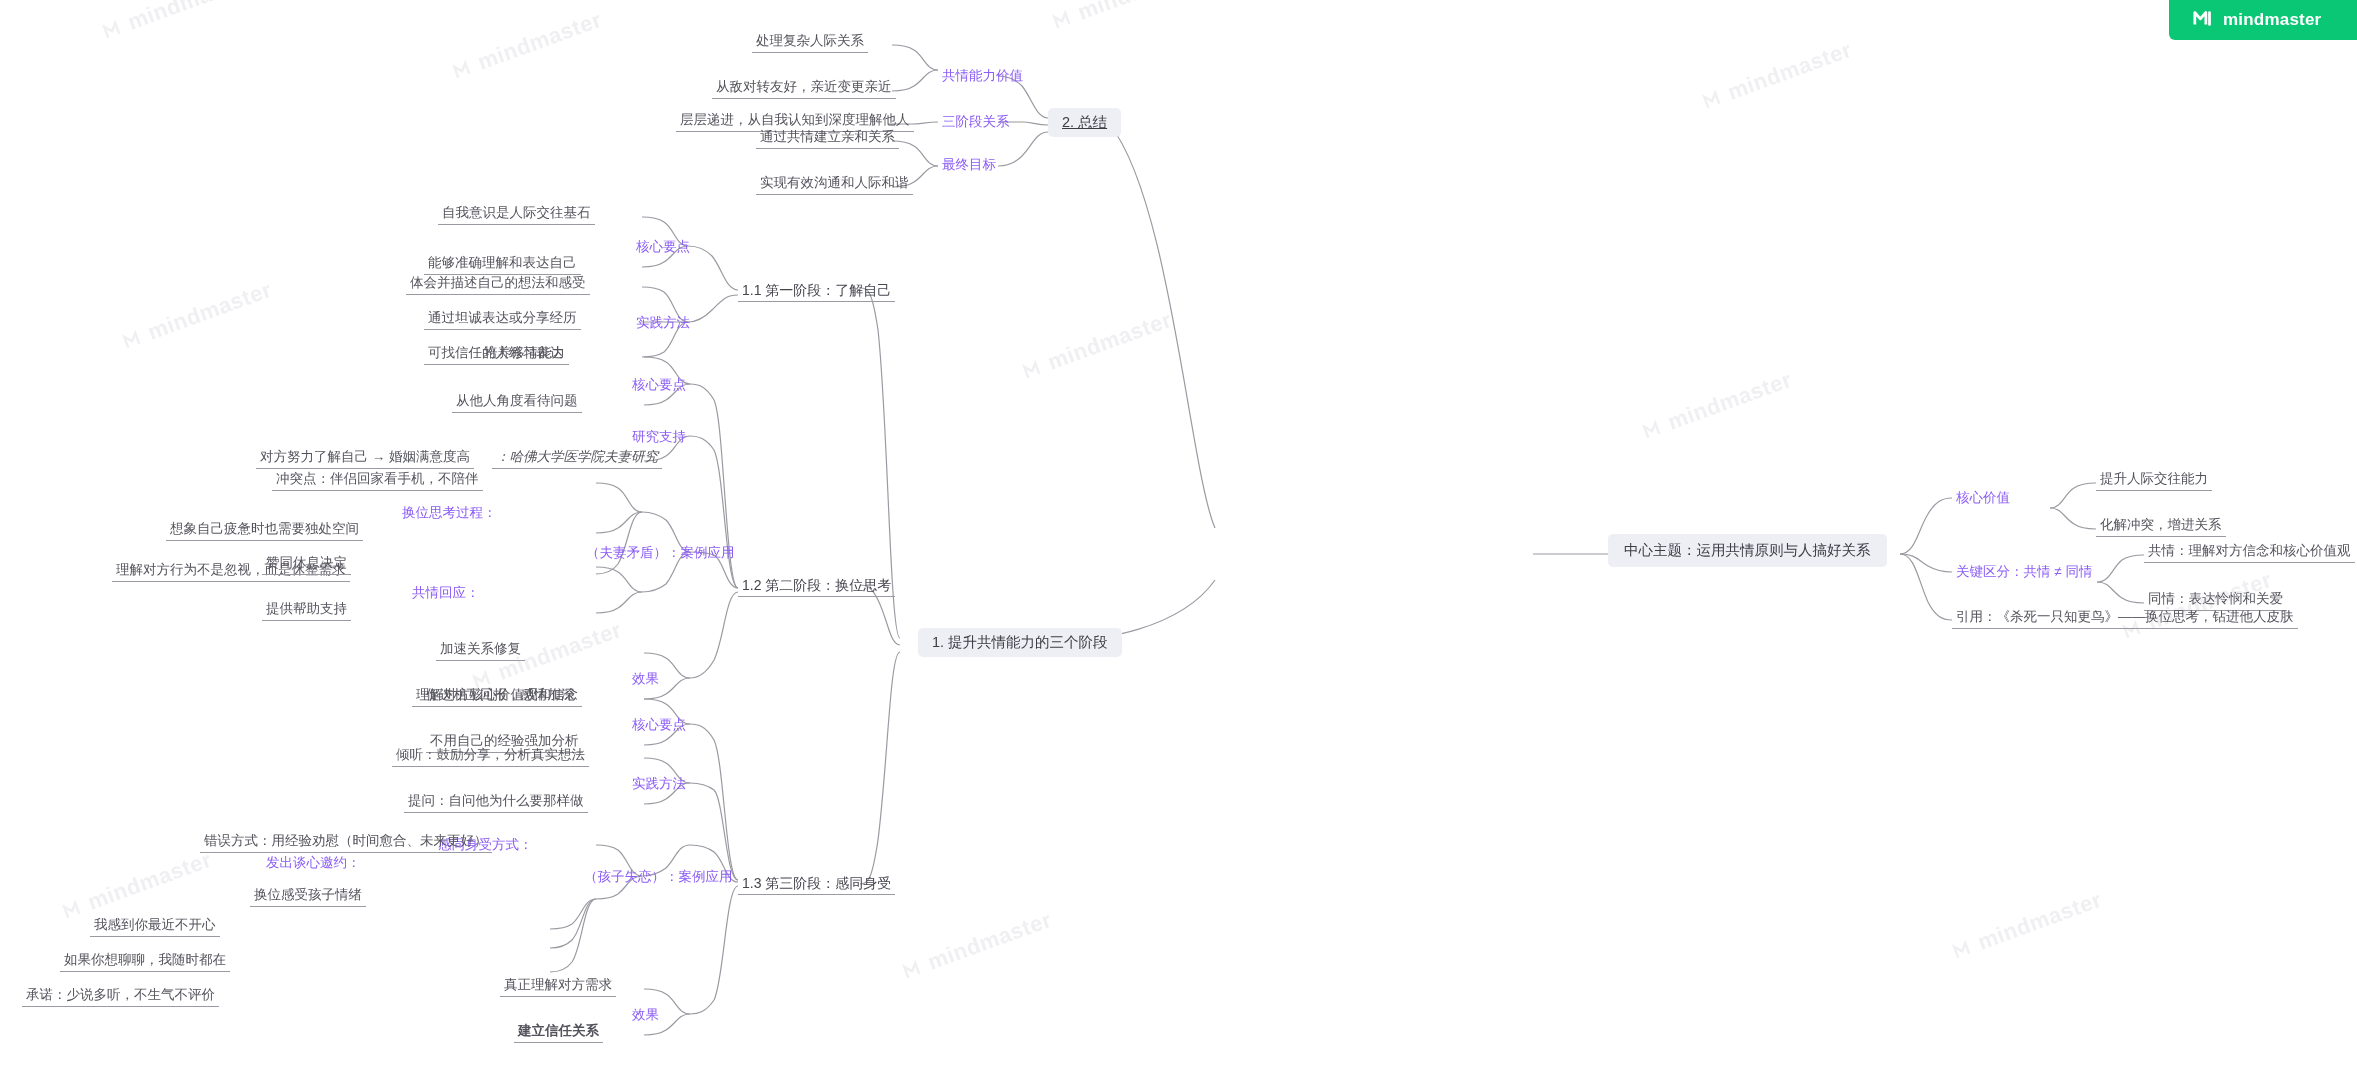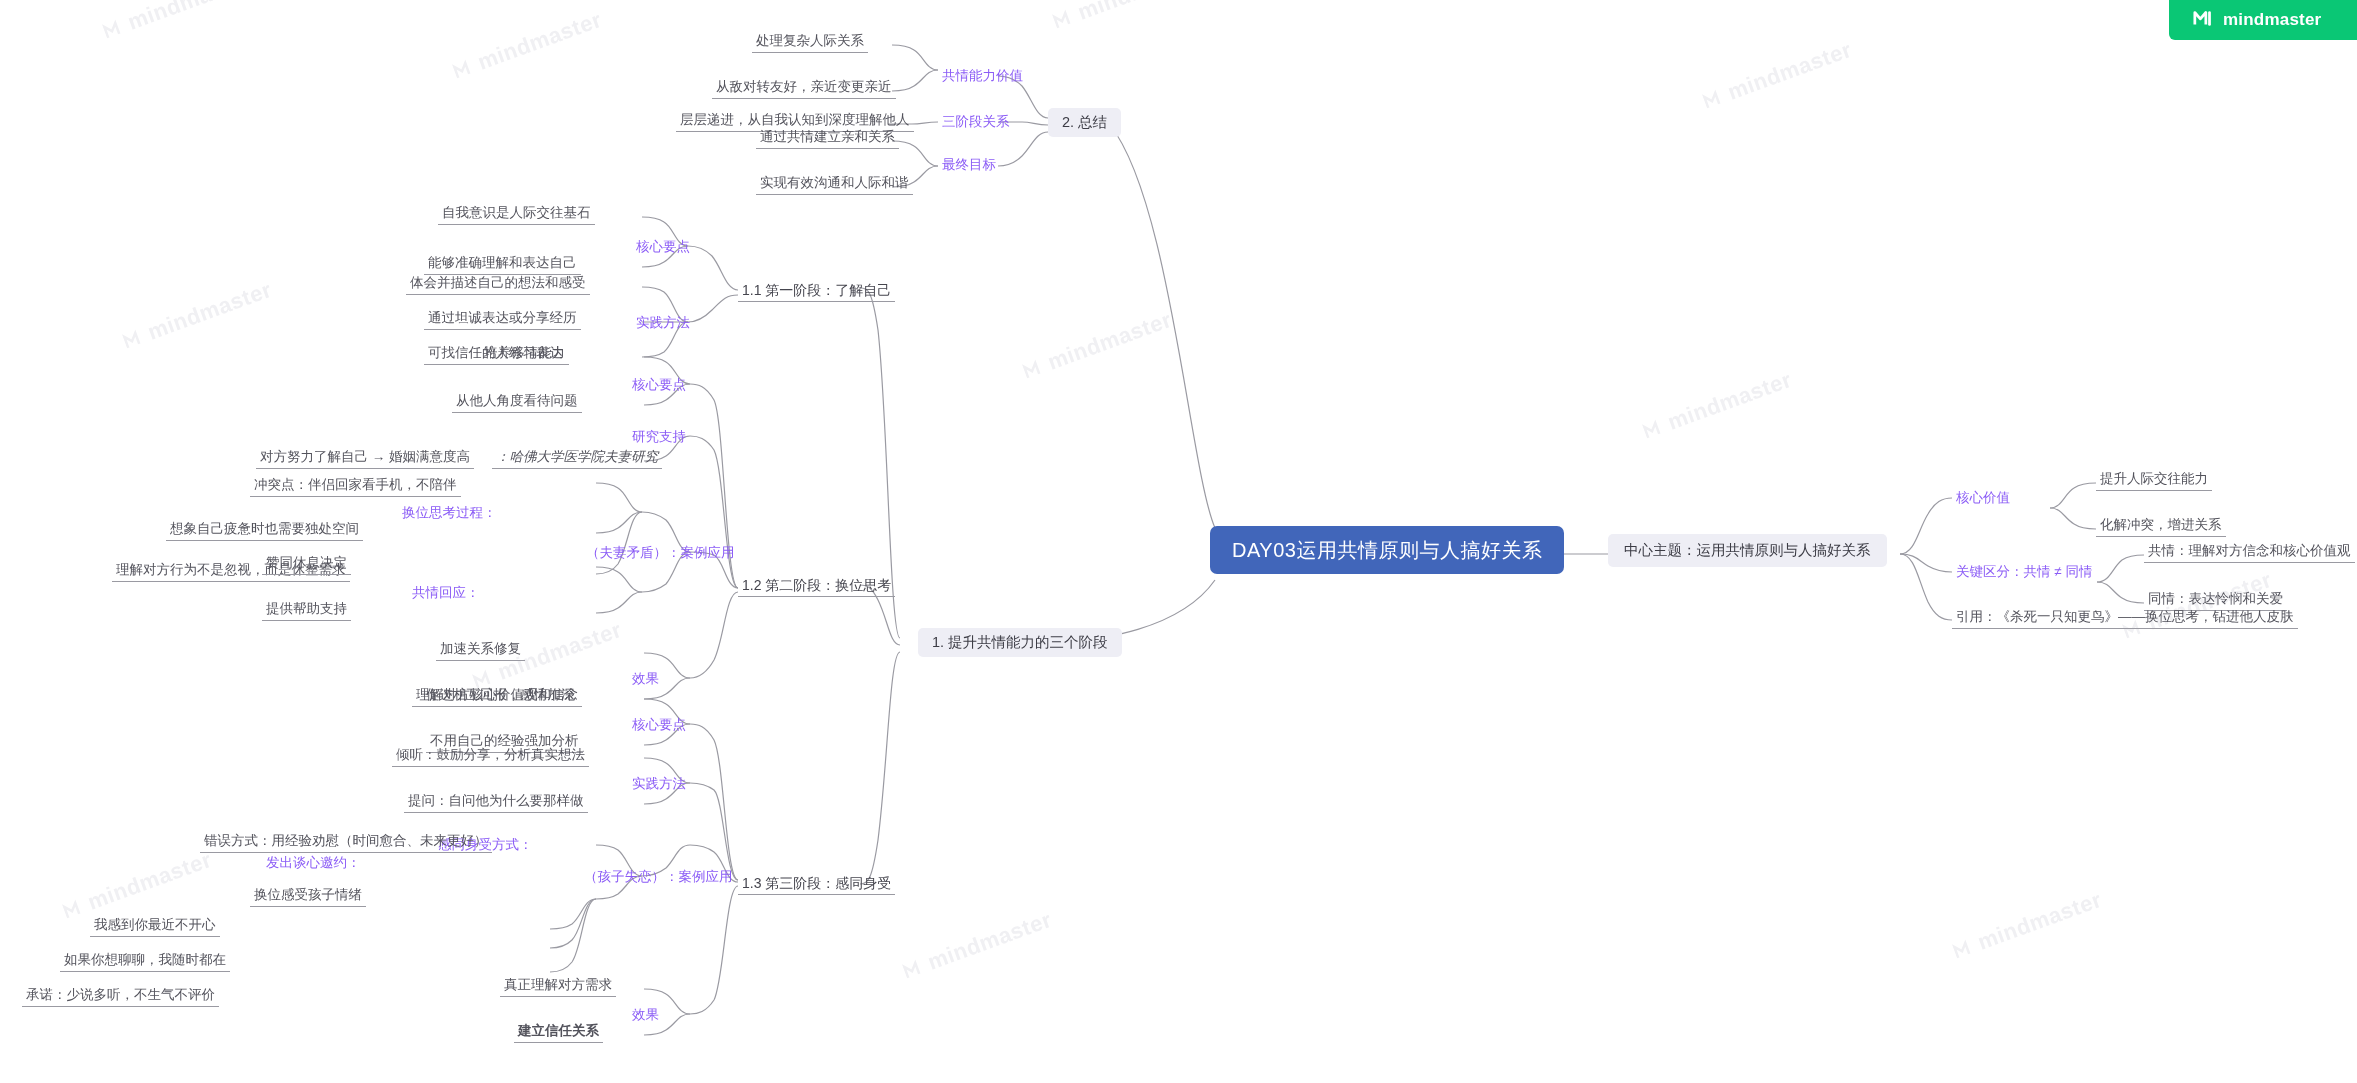--- a/index.html
+++ b/index.html
@@ -167,35 +167,34 @@
     <path d="M690,845 C678,845 676,858 666,868 C658,874 650,876 642,876"></path>
     <path d="M642,876 C630,876 628,858 618,850 C612,846 604,845 596,845"></path>
     <path d="M642,876 C630,876 628,886 618,894 C612,898 604,899 596,899"></path>
     <path d="M596,899 C584,899 582,916 572,924 C566,928 558,929 550,929"></path>
     <path d="M596,899 C584,899 582,930 572,940 C566,946 558,948 550,948"></path>
     <path d="M596,899 C584,899 582,948 572,962 C566,970 558,972 550,972"></path>
     <path d="M690,1014 C678,1014 676,1000 666,994 C660,990 652,989 644,989"></path>
     <path d="M690,1014 C678,1014 676,1024 666,1030 C660,1034 652,1035 644,1035"></path>
   </svg>
 
-  <div class="node root" style="left:1210px;top:526px;">DAY03运用共情原则与人搞好关系</div>
 
   <div class="node centre-sub" style="left:1608px;top:534px;">中心主题：运用共情原则与人搞好关系</div>
 
   <div class="node branch" style="left:1952px;top:491px;">核心价值</div>
   <div class="node leaf" style="left:2096px;top:472px;">提升人际交往能力</div>
   <div class="node leaf" style="left:2096px;top:518px;">化解冲突，增进关系</div>
 
   <div class="node branch" style="left:1952px;top:565px;">关键区分：共情 ≠ 同情</div>
   <div class="node leaf" style="left:2144px;top:544px;">共情：理解对方信念和核心价值观</div>
   <div class="node leaf" style="left:2144px;top:592px;">同情：表达怜悯和关爱</div>
 
   <div class="node leaf" style="left:1952px;top:610px;">引用：《杀死一只知更鸟》——换位思考，钻进他人皮肤</div>
 
-  <div class="node lvl1" style="left:1048px;top:108px;">2. 总结</div>
+  <div class="node lvl1" style="left:1048px;top:108px;text-decoration:underline;">2. 总结</div>
 
   <div class="node branch" style="left:938px;top:69px;">共情能力价值</div>
   <div class="node leaf" style="left:752px;top:34px;">处理复杂人际关系</div>
   <div class="node leaf" style="left:712px;top:80px;">从敌对转友好，亲近变更亲近</div>
 
   <div class="node branch" style="left:938px;top:115px;">三阶段关系</div>
   <div class="node leaf" style="left:676px;top:113px;">层层递进，从自我认知到深度理解他人</div>
 
   <div class="node branch" style="left:938px;top:158px;">最终目标</div>
   <div class="node leaf" style="left:756px;top:130px;">通过共情建立亲和关系</div>
@@ -218,21 +217,21 @@
   <div class="node leaf" style="left:480px;top:346px;">培养移情能力</div>
   <div class="node leaf" style="left:452px;top:394px;">从他人角度看待问题</div>
 
   <div class="node branch" style="left:628px;top:430px;">研究支持</div>
   <div class="node leaf" style="left:256px;top:450px;">对方努力了解自己 → 婚姻满意度高</div>
   <div class="node leaf" style="left:492px;top:450px;font-style:italic;">：哈佛大学医学院夫妻研究</div>
 
   <div class="node branch" style="left:582px;top:546px;">（夫妻矛盾）：案例应用</div>
 
   <div class="node branch" style="left:398px;top:506px;">换位思考过程：</div>
-  <div class="node leaf" style="left:250px;top:472px;margin-top:6px;">冲突点：伴侣回家看手机，不陪伴</div>
+  <div class="node leaf" style="left:272px;top:472px;">冲突点：伴侣回家看手机，不陪伴</div>
   <div class="node leaf" style="left:166px;top:522px;">想象自己疲惫时也需要独处空间</div>
   <div class="node leaf" style="left:112px;top:563px;">理解对方行为不是忽视，而是休整需求</div>
 
   <div class="node branch" style="left:408px;top:586px;">共情回应：</div>
   <div class="node leaf" style="left:262px;top:556px;">赞同休息决定</div>
   <div class="node leaf" style="left:262px;top:602px;">提供帮助支持</div>
 
   <div class="node branch" style="left:628px;top:672px;">效果</div>
   <div class="node leaf" style="left:436px;top:642px;">加速关系修复</div>
   <div class="node leaf" style="left:422px;top:688px;">促进相互回报，感情加深</div>

